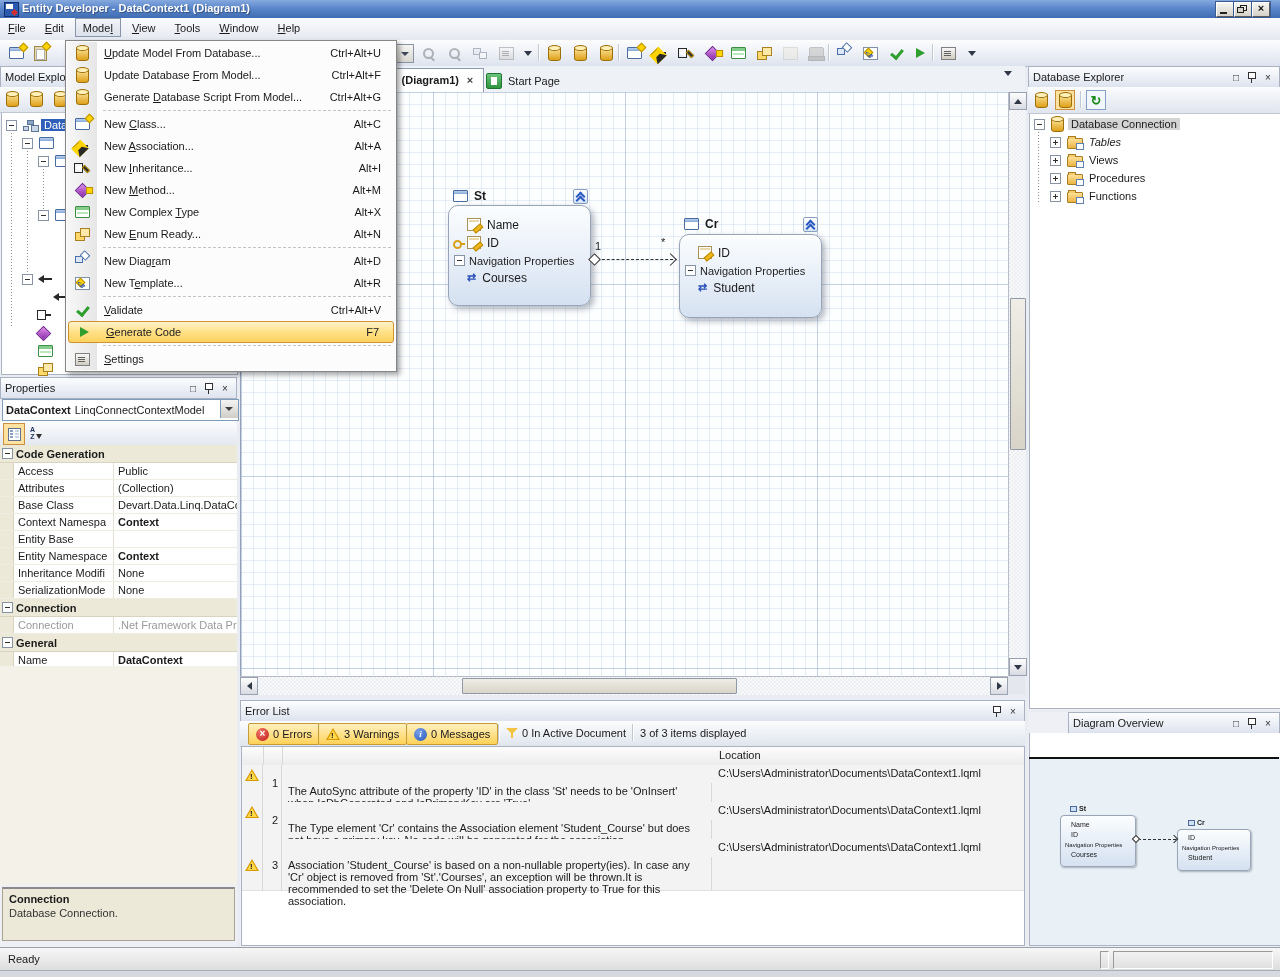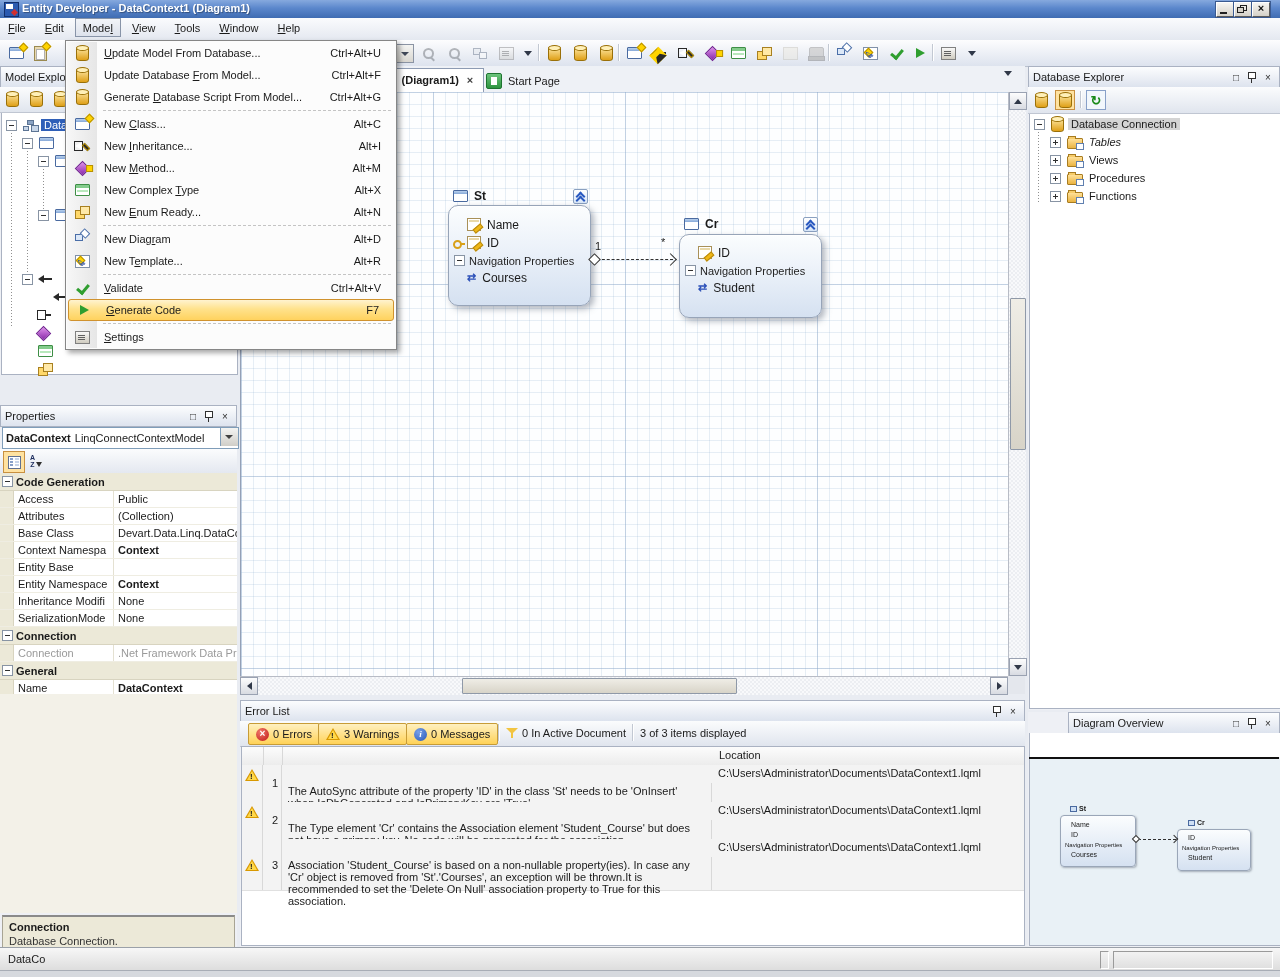--- a/index.html
+++ b/index.html
@@ -118,21 +118,21 @@
   .ph-btn{width:14px;height:13px;display:flex;align-items:center;justify-content:center;margin-left:2px;font-size:10px;color:#303030;}
 
   
   #model-explorer{left:0;top:66px;width:237px;height:309px;background:#eef0f5;}
   #mx-toolbar{position:absolute;left:0;top:21px;width:237px;height:25px;background:linear-gradient(#fbfcfd,#e0e5ee);border-bottom:1px solid #c0c6d2;}
   #mx-tree{position:absolute;left:1px;top:47px;width:235px;bottom:0;background:#fff;border:1px solid #aab2c2;border-top:none;}
   .trow{position:absolute;height:16px;display:flex;align-items:center;}
   .sel-blue{background:#2f5fb8;color:#fff;padding:0 3px;}
   .sel-gray{background:#d4d4d4;padding:0 3px;}
 
-  #properties{left:0;top:377px;width:237px;height:570px;background:#eef0f5;margin-top:28px;}
+  #properties{left:0;top:377px;width:237px;height:570px;background:#eef0f5;}
   #prop-combo{position:absolute;left:2px;top:22px;width:232px;height:20px;background:#fff;border:1px solid #7f9db9;display:flex;align-items:center;padding-left:3px;overflow:hidden;white-space:nowrap;}
   .dd-btn{position:absolute;right:0;top:0;width:17px;height:18px;background:linear-gradient(#f4f4f2,#d0cec8);border-left:1px solid #7f9db9;}
   .dd-btn::after{content:"";position:absolute;left:4px;top:7px;border-left:4px solid transparent;border-right:4px solid transparent;border-top:4px solid #404040;}
   #prop-toolbar{position:absolute;left:0;top:44px;width:237px;height:24px;background:linear-gradient(#fbfcfd,#e4e8f0);border-bottom:1px solid #c0c6d2;}
   .pt-btn{position:absolute;top:2px;width:20px;height:20px;display:flex;align-items:center;justify-content:center;}
   .pt-btn.on{background:#ffe2a0;border:1px solid #c89040;}
   .azw{font:bold 7px/7px "Liberation Sans",sans-serif;color:#203060;display:inline-block;text-align:center;}
   .az-ar{display:inline-block;width:0;height:0;border-left:3px solid transparent;border-right:3px solid transparent;border-top:5px solid #303030;margin-left:1px;}
   #prop-grid{position:absolute;left:0;top:68px;width:237px;height:221px;background:#fff;}
   .pcat{height:17px;display:flex;align-items:center;background:#ece9d8;border-bottom:1px solid #d8d4c0;font-weight:bold;}
@@ -723,21 +723,21 @@
         <span class="mini-r nv" style="left:4px;top:14px;">Navigation Properties</span>
         <span class="mini-r" style="left:10px;top:24px;">Student</span>
       </div>
       <div class="assoc-line" style="left:108px;top:80px;width:38px;"></div>
       <span class="assoc-diamond" style="left:103px;top:77px;width:4px;height:4px;"></span>
       <span class="assoc-arrow" style="left:141px;top:77px;width:5px;height:5px;"></span>
     </div>
   </div>
 
   <div id="statusbar" class="abs">
-    <span style="position:absolute;left:8px;top:5px;">DataCo</span>
+    <span style="position:absolute;left:8px;top:5px;">Ready</span>
     <span class="sb-sec" style="left:1100px;width:7px;"></span>
     <span class="sb-sec" style="left:1113px;width:158px;"></span>
   </div>
   <div id="taskbar" class="abs"></div>
 
   <div id="mmenu" class="abs">
     <div class="strip"></div>
     <div class="mi">
       <span class="mic">
           <span class="ic ic-db"></span>
@@ -762,20 +762,27 @@
     <div class="msep"></div>
     <div class="mi">
       <span class="mic">
           <span class="ic ic-class sp"></span>
         </span>
       <span class="ml"><span>New </span><span class="accel">C</span><span>lass...</span></span>
       <span class="mk">Alt+C</span>
     </div>
     <div class="mi">
       <span class="mic">
+          <span class="ic ic-assoc sp"></span>
+        </span>
+      <span class="ml"><span>New </span><span class="accel">A</span><span>ssociation...</span></span>
+      <span class="mk">Alt+A</span>
+    </div>
+    <div class="mi">
+      <span class="mic">
           <span class="ic ic-inh sp"></span>
         </span>
       <span class="ml"><span>New </span><span class="accel">I</span><span>nheritance...</span></span>
       <span class="mk">Alt+I</span>
     </div>
     <div class="mi">
       <span class="mic">
           <span class="ic ic-mth sp"></span>
         </span>
       <span class="ml"><span>New </span><span class="accel">M</span><span>ethod...</span></span>

